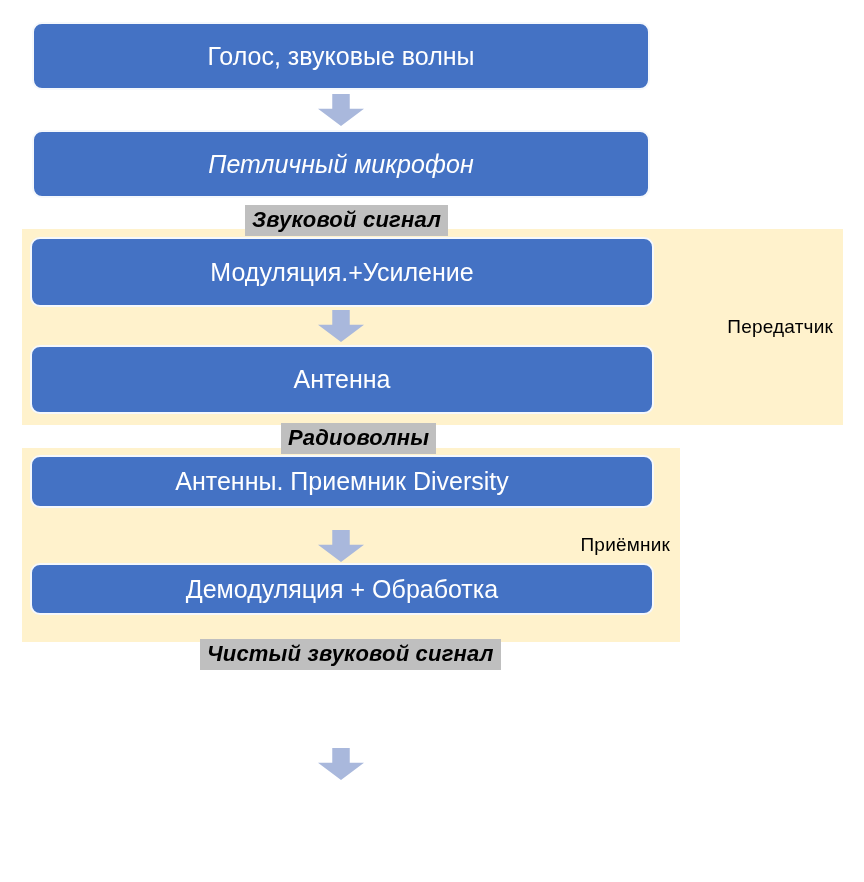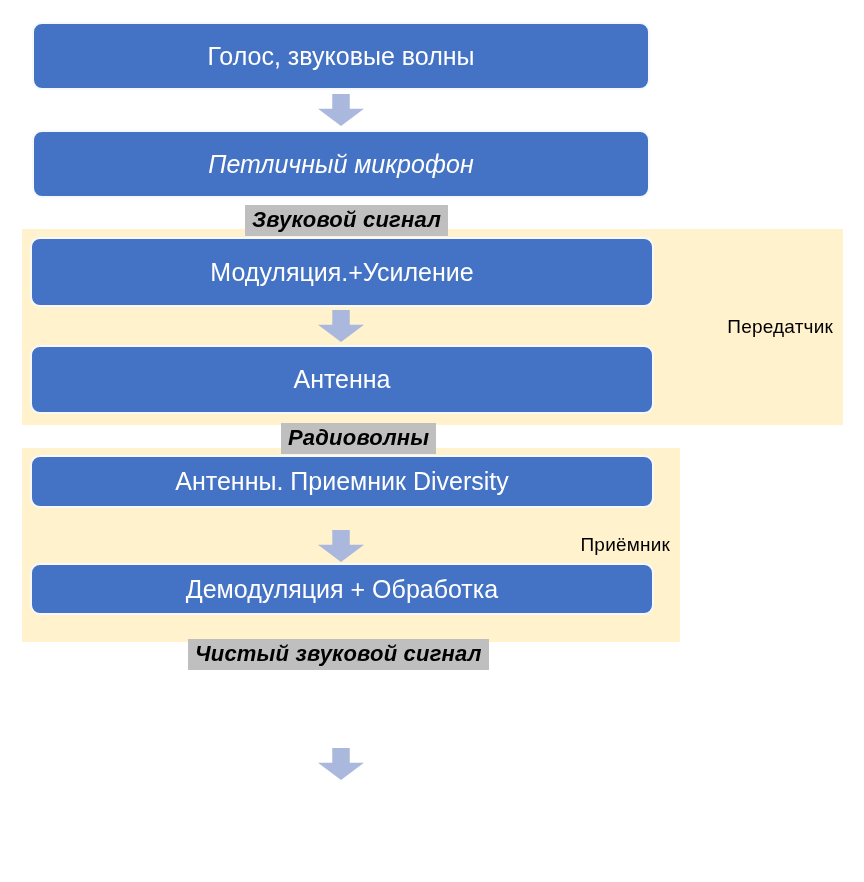--- a/index.html
+++ b/index.html
@@ -70,21 +70,21 @@
     color: var(--text-dark, #000000);
     font-size: 22px;
     font-style: italic;
     font-weight: bold;
     padding: 2px 7px 3px 7px;
     white-space: nowrap;
     letter-spacing: 0.2px;
   }
   .l1 { left: 245px; top: 205px; }
   .l2 { left: 253px; top: 423px; margin-left: 28px; }
-  .l3 { left: 188px; top: 639px; }
+  .l3 { left: 200px; top: 639px; }
 </style>
 </head>
 <body>
 
 <div class="canvas">
 
   <div class="group group-1">
     <div class="group-label">Передатчик</div>
   </div>
   <div class="group group-2">

